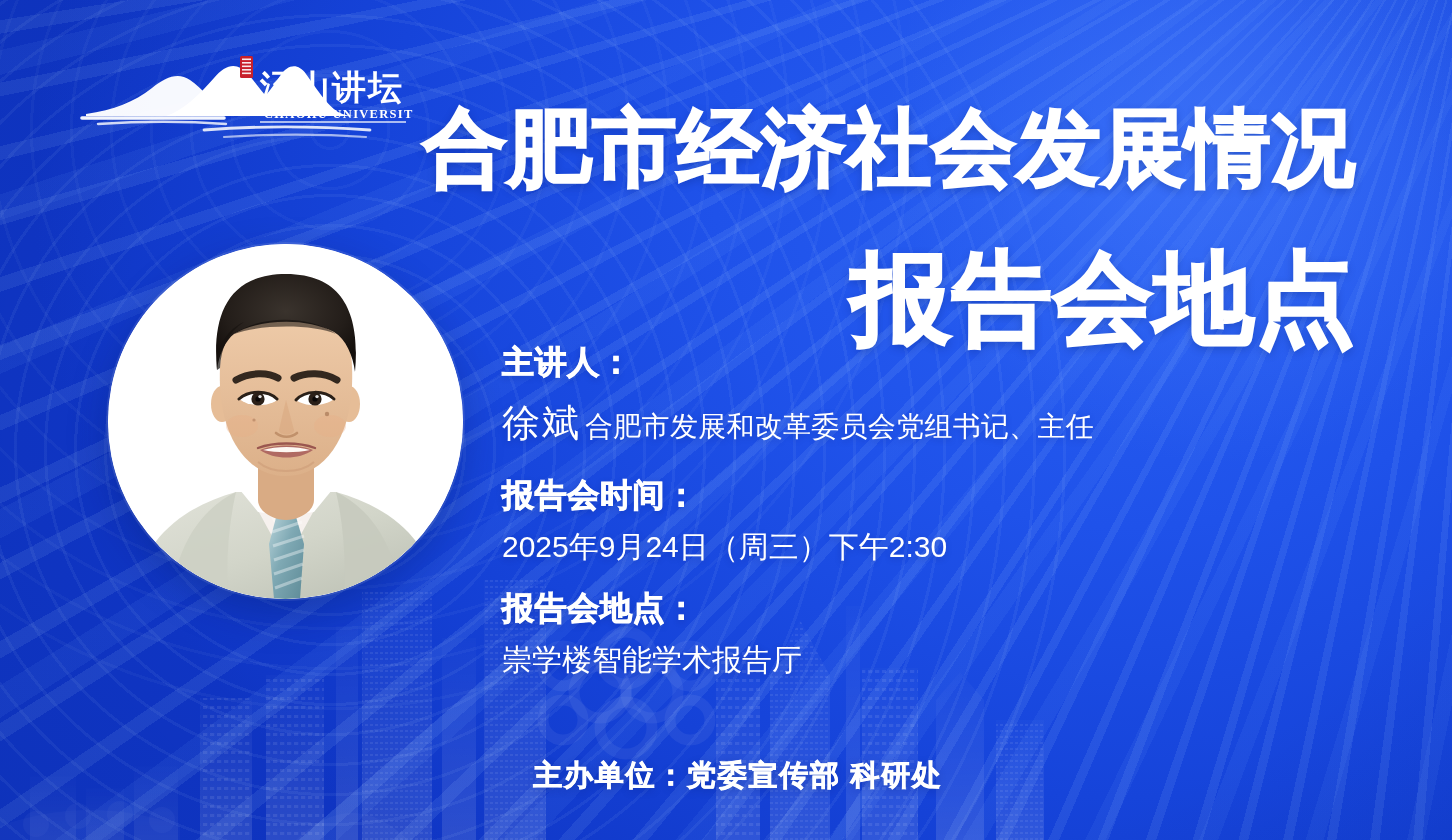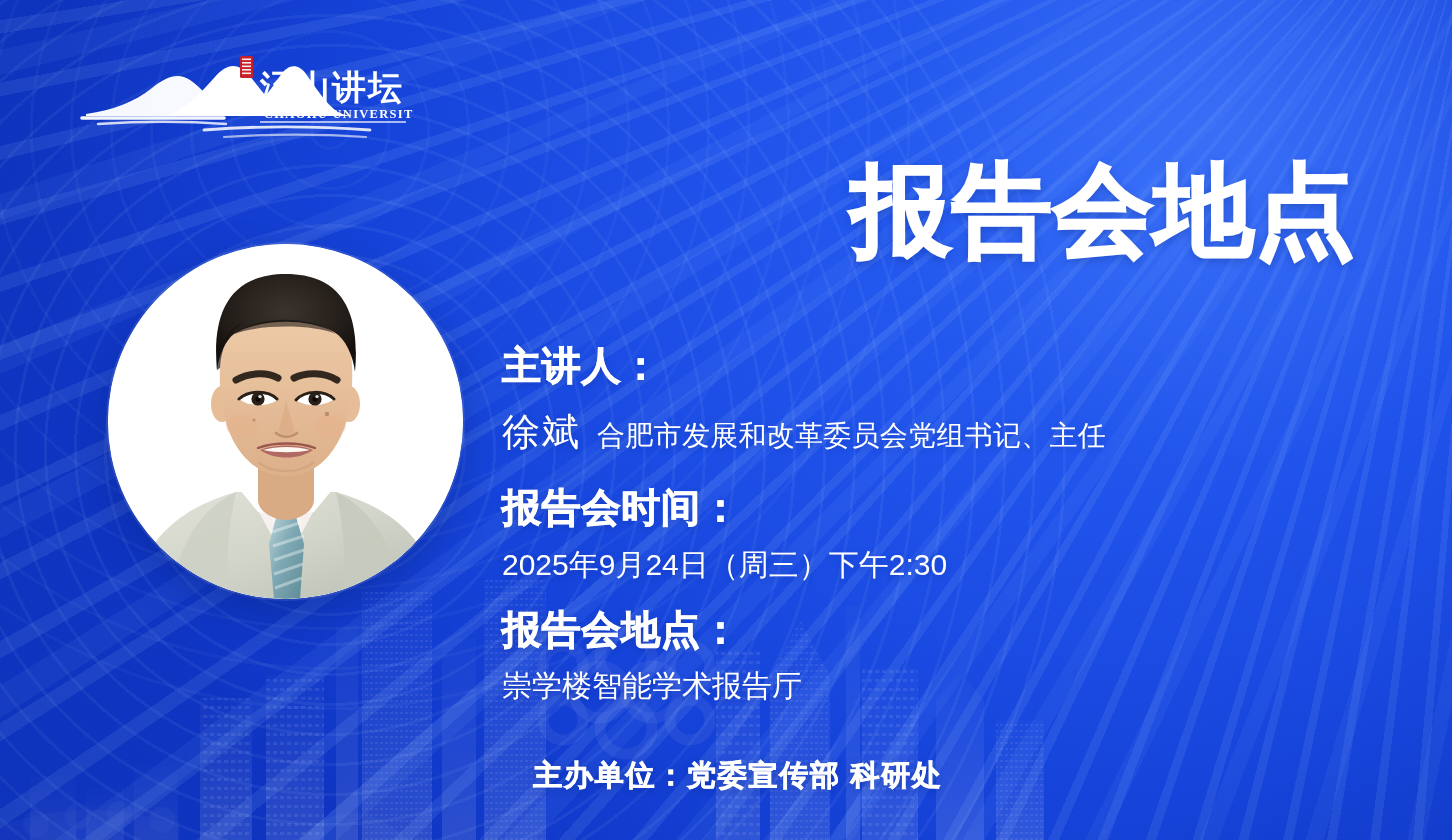--- a/index.html
+++ b/index.html
@@ -126,38 +126,38 @@
   .title-2{ font-size:100px; margin-top:54px; }
 
   
   .details{
     position:absolute;
     left:502px; top:342px;
     width:760px;
   }
   .d-label{
     color:#ffffff;
-    font-size:39px;
+    font-size:32px;
     font-weight:900;
     letter-spacing:.02em;
     -webkit-text-stroke:.9px #ffffff;
     text-shadow:0 2px 6px rgba(4,24,90,.25);
     line-height:1.25;
   }
   .d-value{
     color:#ffffff;
     font-size:30px;
     font-weight:400;
     line-height:1.3;
     text-shadow:0 2px 6px rgba(4,24,90,.22);
   }
   .speaker-row{
     display:flex;
     align-items:baseline;
-    gap:16px;
+    gap:4px;
     margin-top:16px;
   }
   .speaker-name{
     color:#ffffff;
     font-size:38px;
     font-weight:400;
     letter-spacing:.04em;
     text-shadow:0 2px 6px rgba(4,24,90,.25);
   }
   .speaker-title{
@@ -400,20 +400,21 @@
         <ellipse cx="222" cy="182" rx="16" ry="11" fill="#e8ae86" opacity="0.35"></ellipse>
         <circle cx="219" cy="170" r="2.2" fill="#a87755" opacity="0.7"></circle>
         <circle cx="146" cy="176" r="1.6" fill="#a87755" opacity="0.55"></circle>
 
         <path d="M150 218 C 164 230, 192 230, 206 218" stroke="#c99873" stroke-width="2" fill="none" opacity="0.5"></path>
       </g>
     </svg>
   </div>
 
   <div class="title-block">
+    <div class="title-line title-1">合肥市经济社会发展情况</div>
     <div class="title-line title-2">报告会地点</div>
   </div>
 
   <div class="details">
 
     <div class="d-label">主讲人：</div>
 
     <div class="speaker-row">
       <span class="speaker-name">徐斌</span>
       <span class="speaker-title">合肥市发展和改革委员会党组书记、主任</span>

